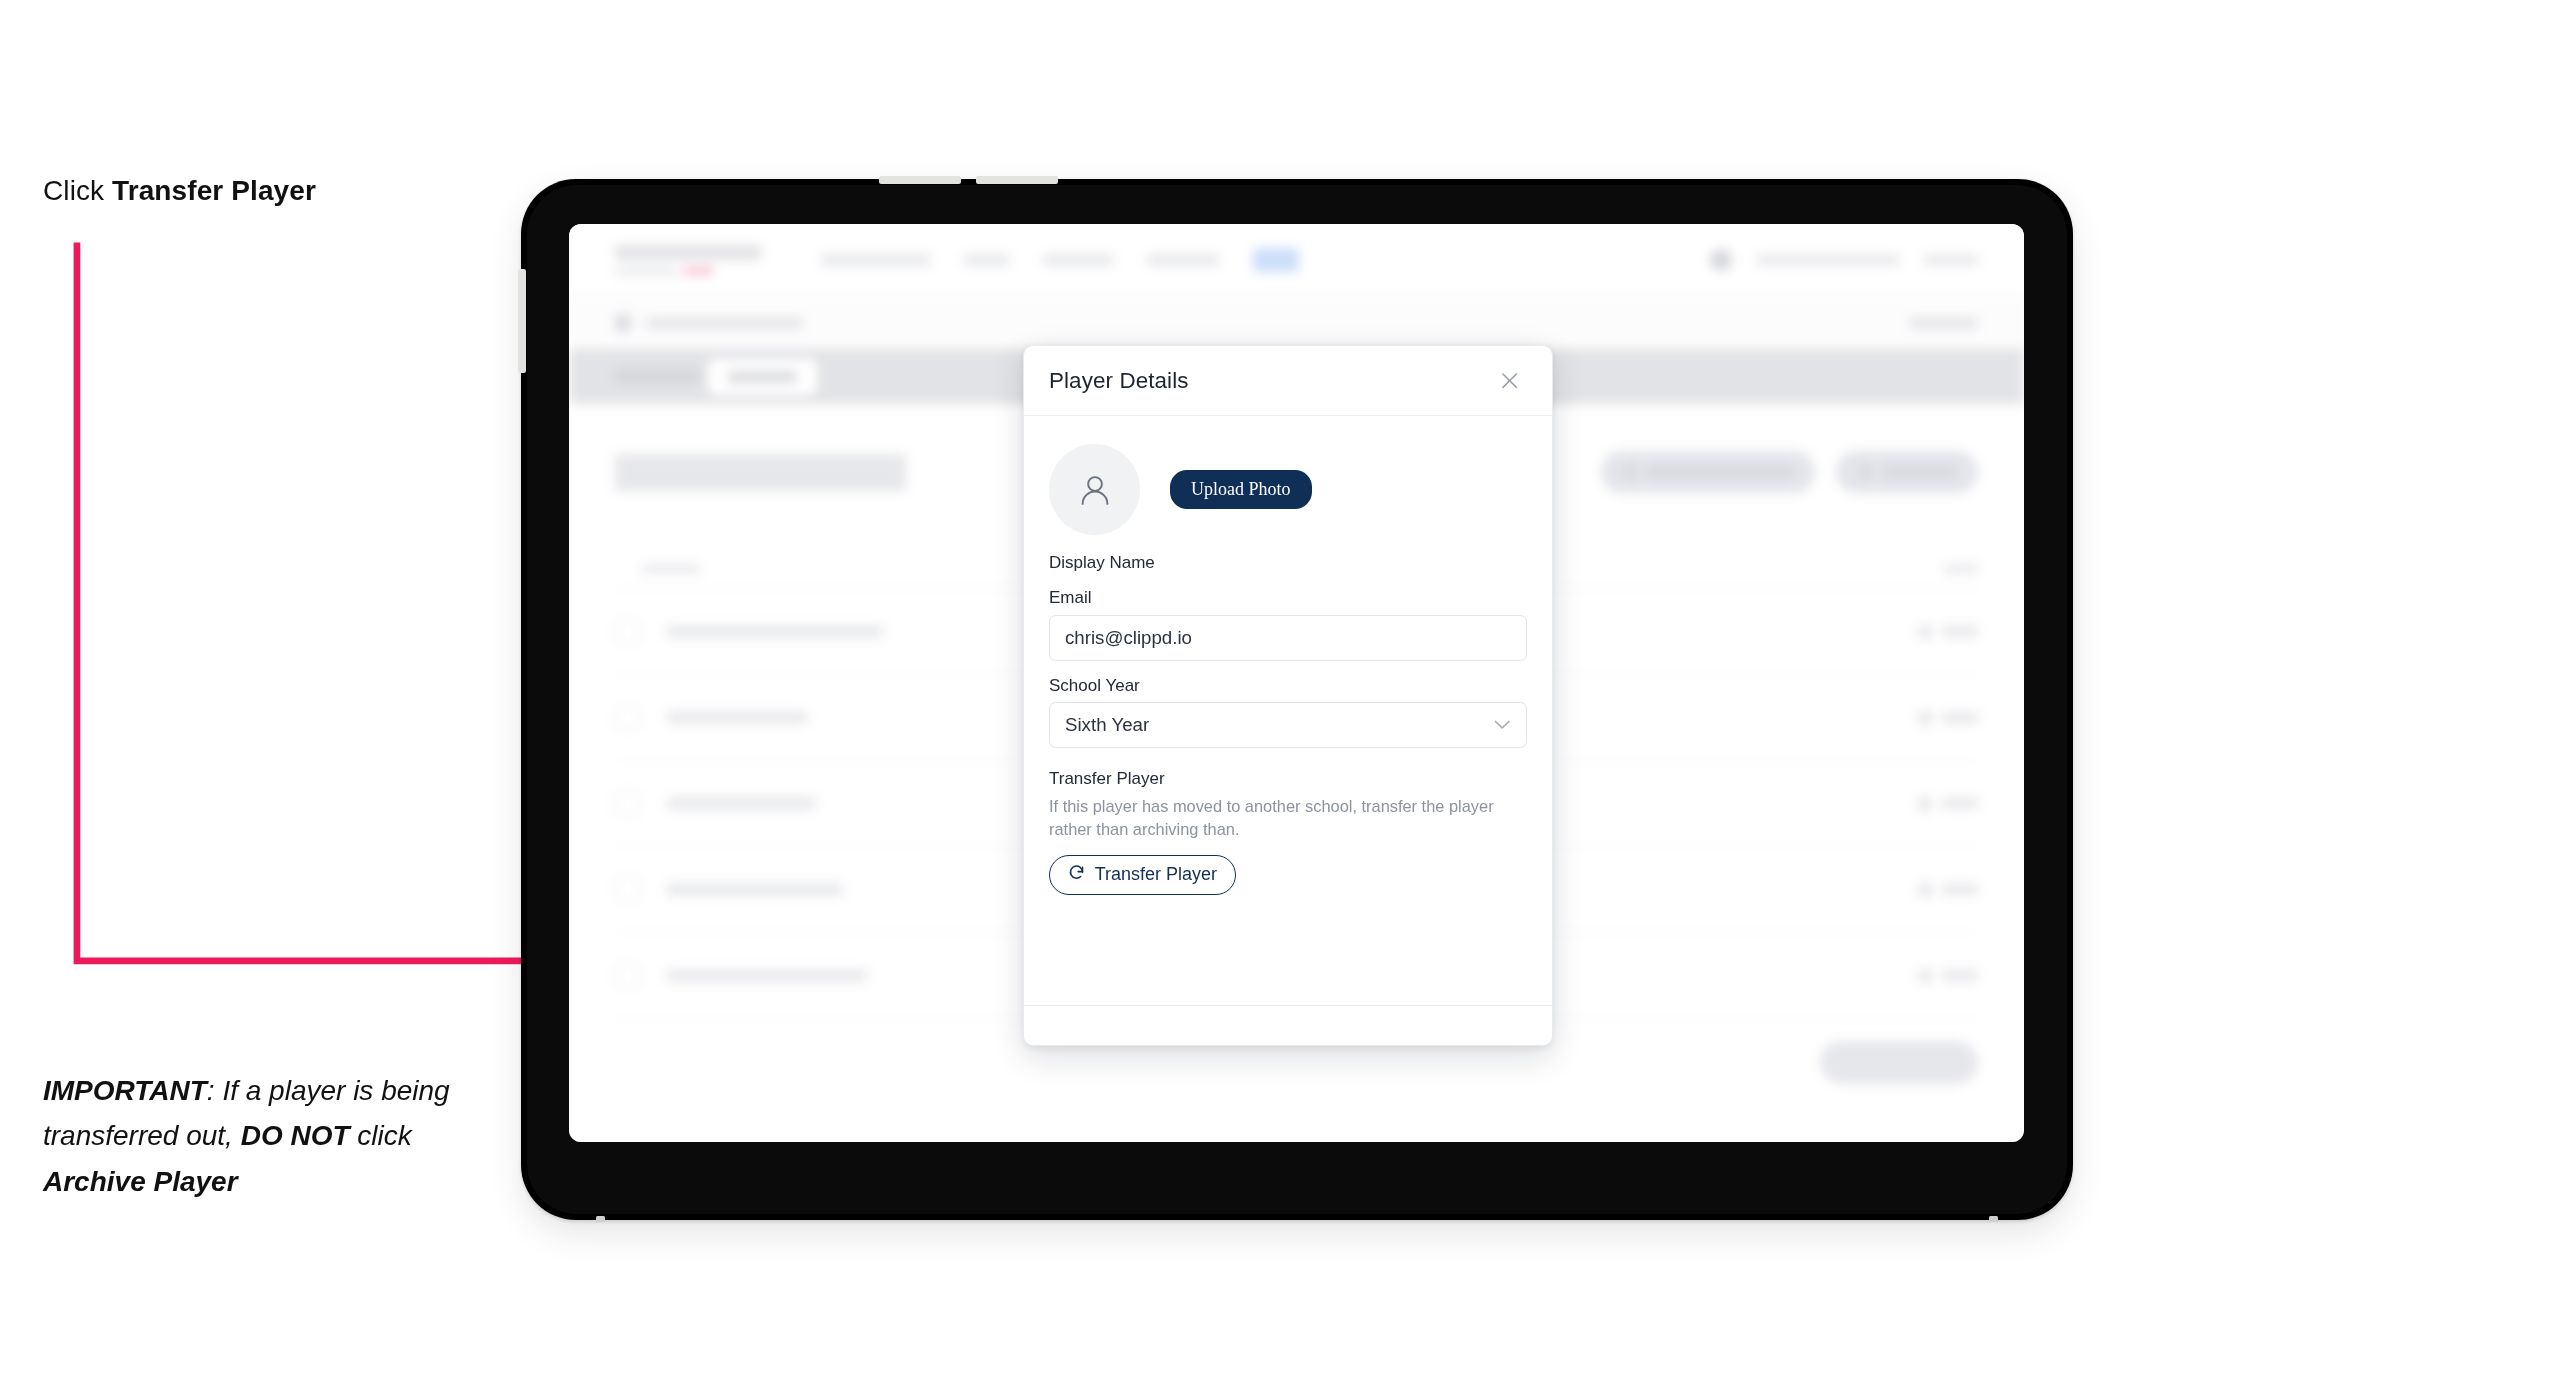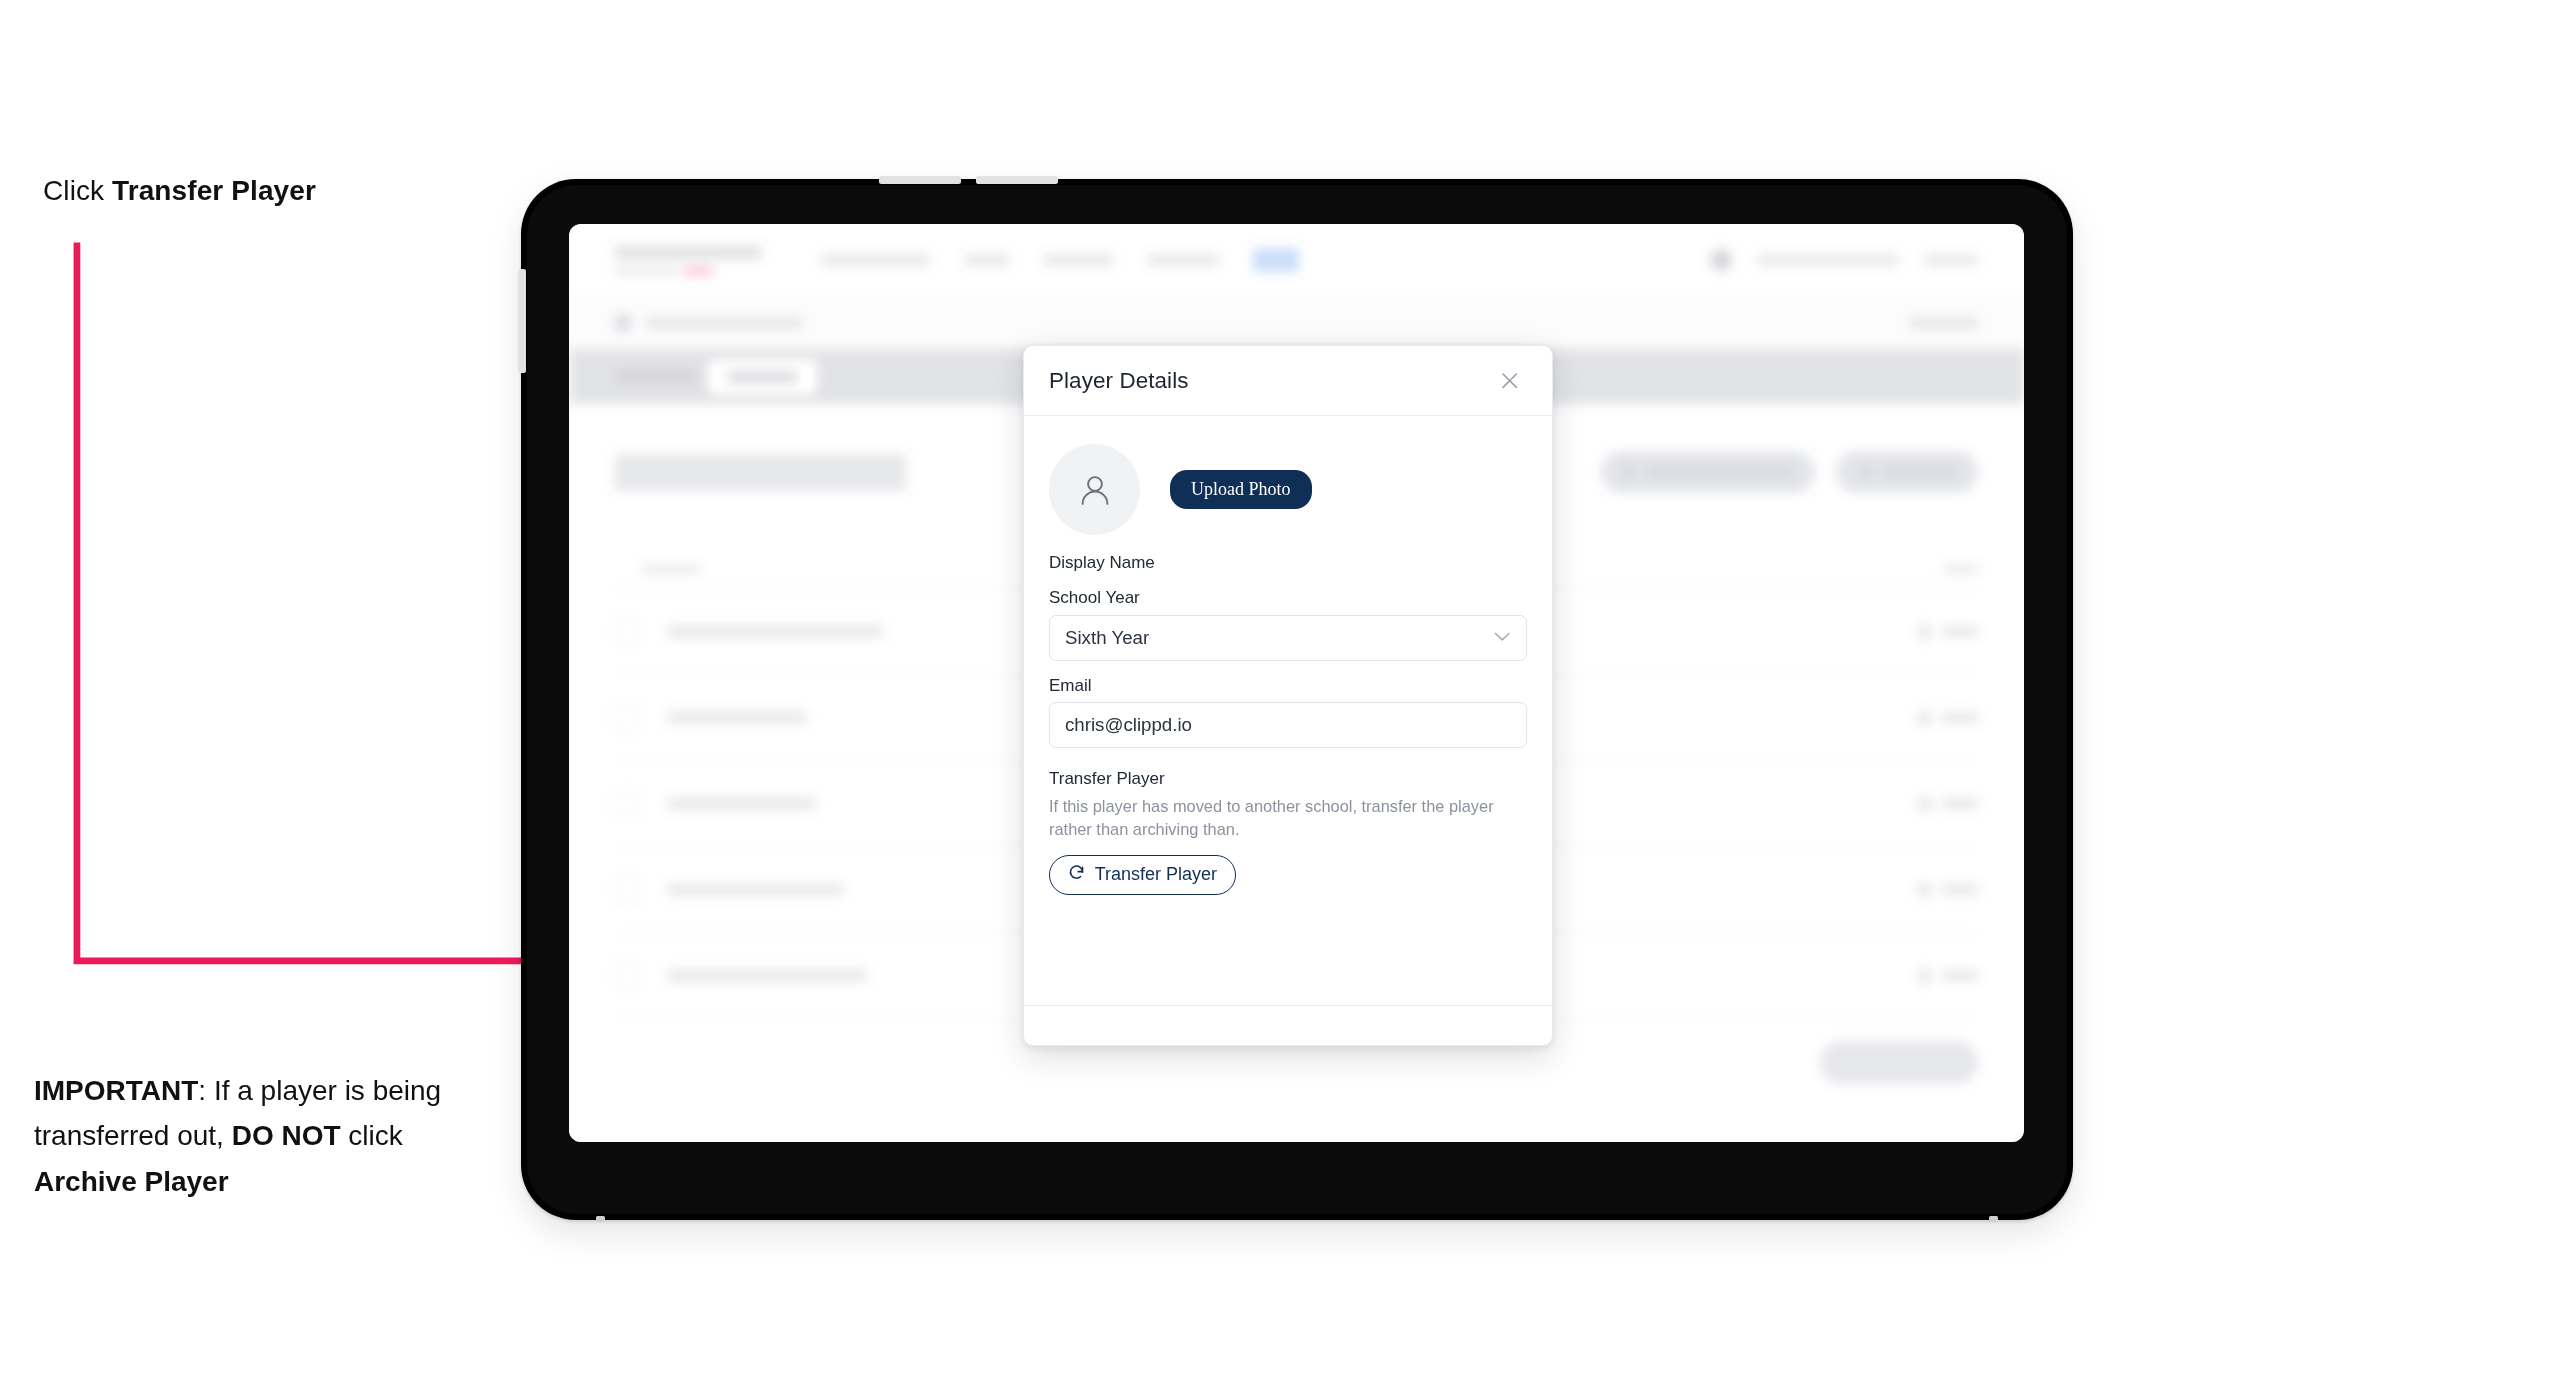--- a/index.html
+++ b/index.html
@@ -11,22 +11,22 @@
   }
   #stage { position: relative; width: 2576px; height: 1386px; background: #fff; }
 
   
   .anno-top {
     position: absolute; left: 43px; top: 173px;
     font-size: 28px; line-height: 1.25; color: #111111;
     letter-spacing: 0.1px; white-space: nowrap;
   }
   .anno-bottom {
-    position: absolute; left: 34px; top: 1068px;
-    width: 448px; font-size: 28px; line-height: 1.62; color: #111111;
+    position: absolute; left: 43px; top: 1068px;
+    width: 448px; font-size: 28px; line-height: 1.62; color: #111111; font-style: italic;
   }
   .anno-top b, .anno-bottom b { font-weight: 700; }
 
   
   .pointer-svg { position: absolute; left: 0; top: 0; width: 2576px; height: 1386px; pointer-events: none; }
 
   
   .device {
     position: absolute; left: 521px; top: 179px;
     width: 1552px; height: 1041px;
@@ -328,34 +328,34 @@
             </div>
             <button class="upload-btn">Upload Photo</button>
           </div>
 
 
           <div class="field">
             <label class="field-label">Display Name</label>
           </div>
 
           <div class="field">
+            <label class="field-label">Email</label>
+            <input class="field-input" value="chris@clippd.io" style="">
+          </div>
+
+          <div class="field">
             <label class="field-label">School Year</label>
             <div class="select-wrap">
               <input class="field-input" readonly="" value="Sixth Year" style="">
               <span class="chevron">
                 <svg width="16.4" height="9.7" viewBox="0 0 22 13" aria-hidden="true">
                   <path d="M2 2 L11 10.5 L20 2" fill="none" stroke="#a7adb7" stroke-width="2.2" stroke-linecap="round" stroke-linejoin="round"></path>
                 </svg>
               </span>
             </div>
-          </div>
-
-          <div class="field">
-            <label class="field-label">Email</label>
-            <input class="field-input" value="chris@clippd.io" style="">
           </div>
 
           <div class="transfer-sec">
             <div class="transfer-title">Transfer Player</div>
             <div class="transfer-desc">If this player has moved to another school, transfer the player rather than archiving than.</div>
             <button class="transfer-btn">
               <span>
                 <svg width="17" height="17" viewBox="0 0 24 24" aria-hidden="true">
                   <path d="M20.5 11.5a8.5 8.5 0 1 0-2.6 6.1" fill="none" stroke="#122f55" stroke-width="2.2" stroke-linecap="round"></path>
                   <path d="M20.5 4.6v6.2h-6.2" fill="none" stroke="#122f55" stroke-width="2.2" stroke-linecap="round" stroke-linejoin="round"></path>

